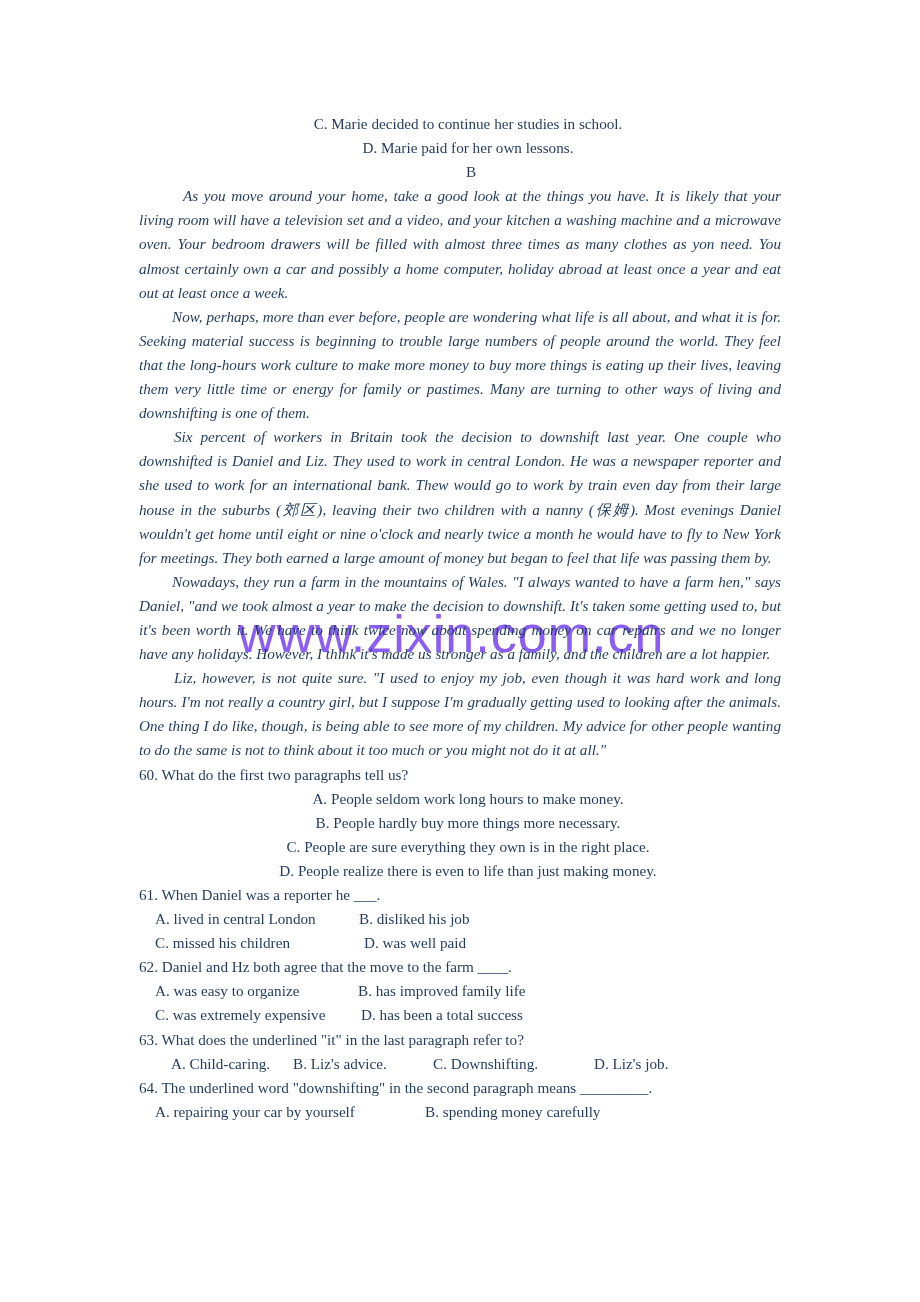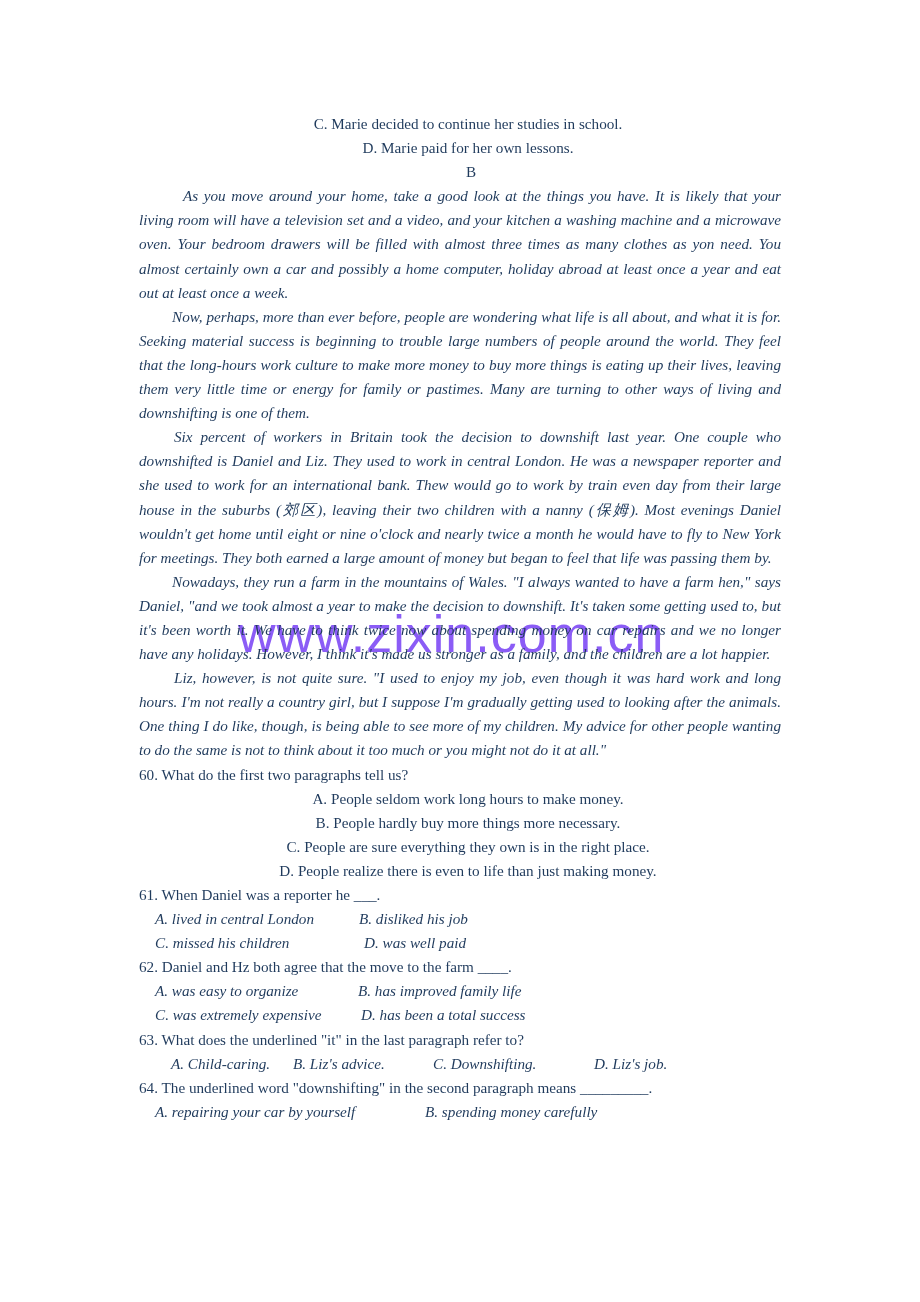--- a/index.html
+++ b/index.html
@@ -36,21 +36,20 @@
     }
     .para.indent1 { text-indent: 44px; }
     .para.indent2 { text-indent: 33px; }
     .para.indent3 { text-indent: 35px; }
     .row {
       display: flex;
       line-height: 24.1px;
       height: 24.1px;
       white-space: nowrap;
       padding-left: 16px;
-      font-style: italic;
     }
     .row span { display: inline-block; }
     .watermark {
       position: absolute;
       left: 238px;
       top: 604px;
       font-family: "Liberation Sans", "DejaVu Sans", sans-serif;
       font-size: 52px;
       color: #8b5cf6;
       letter-spacing: 1px;

